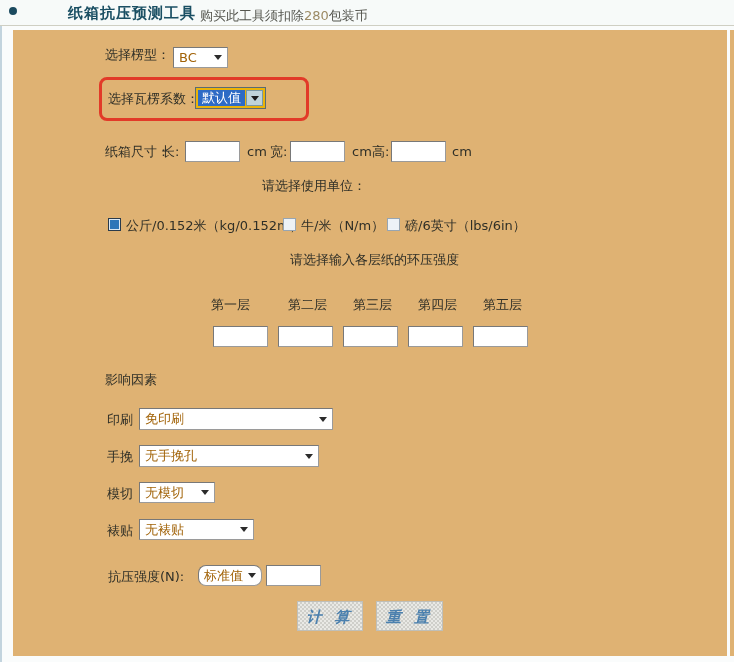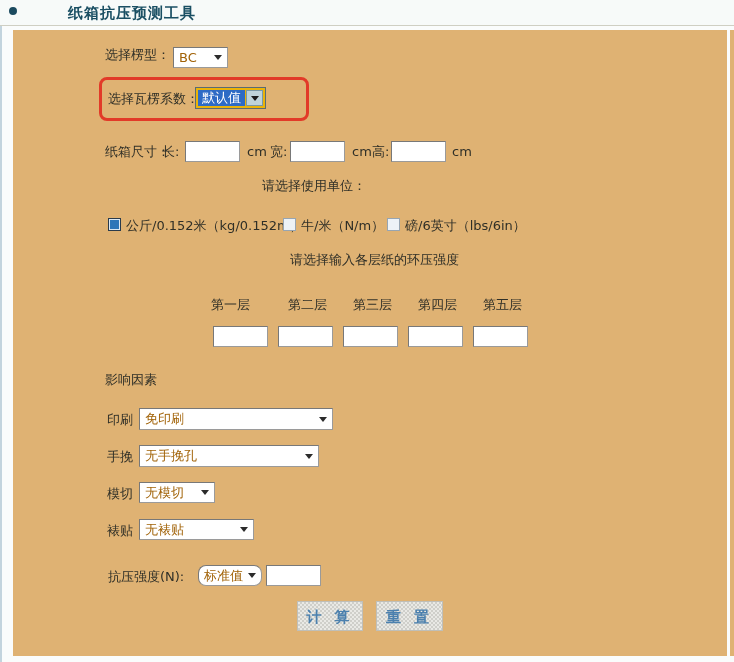--- a/index.html
+++ b/index.html
@@ -49,31 +49,33 @@
 
   
   .btn-gray {
     position:absolute; height:30px; text-align:center; line-height:30px;
     font-size:15px; font-weight:bold; color:#4B80AE; letter-spacing:4px;
     background-color:#D9D9D5;
     background-image: conic-gradient(#cfcfca 25%, #e9e9e5 0 50%, #cfcfca 0 75%, #e9e9e5 0);
     background-size:4px 4px;
     border:1px solid #BFBFB9; cursor:pointer;
     font-family:"DejaVu Sans","Liberation Sans",sans-serif;
+    font-style:italic;
   }
 </style>
 </head>
 <body>
 
 <div class="page">
   <div class="left-edge"></div>
 
   <div class="header">
     <span class="ring-icon"></span>
     <span class="page-title">纸箱抗压预测工具</span>
+    <span class="header-note"><span>购买此工具须扣除</span><span class="amt">280</span><span>包装币</span></span>
   </div>
 
   <div class="content"></div>
   <div class="right-strip"></div>
 
   <span class="lbl" style="left:105px; top:47px;">选择楞型：</span>
   <div class="sel" style="left:173px; top:47px; width:55px;">
     <span>BC</span>
     <span class="arrow"></span>
   </div>

